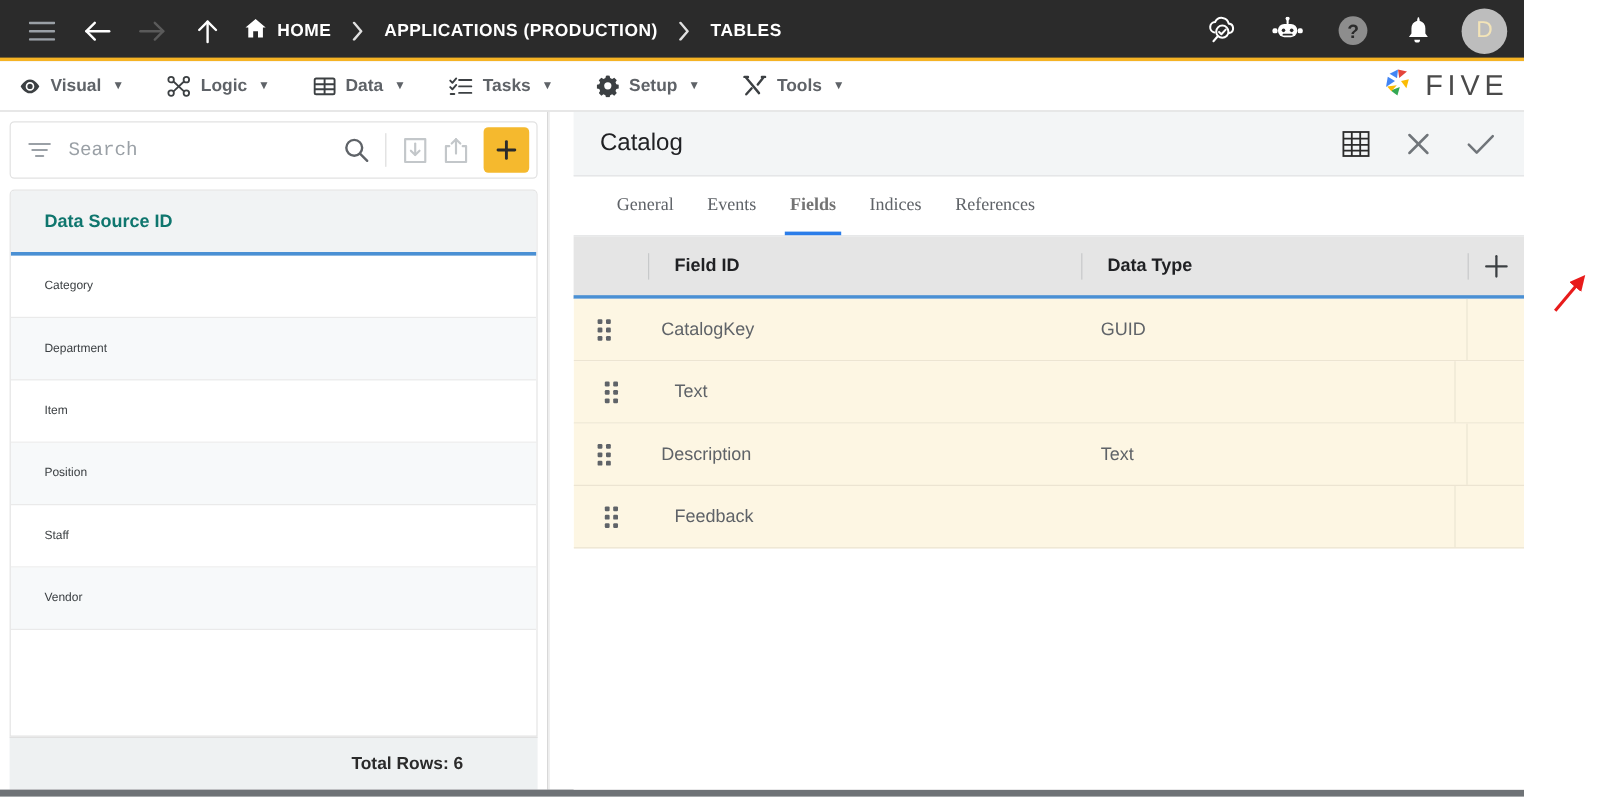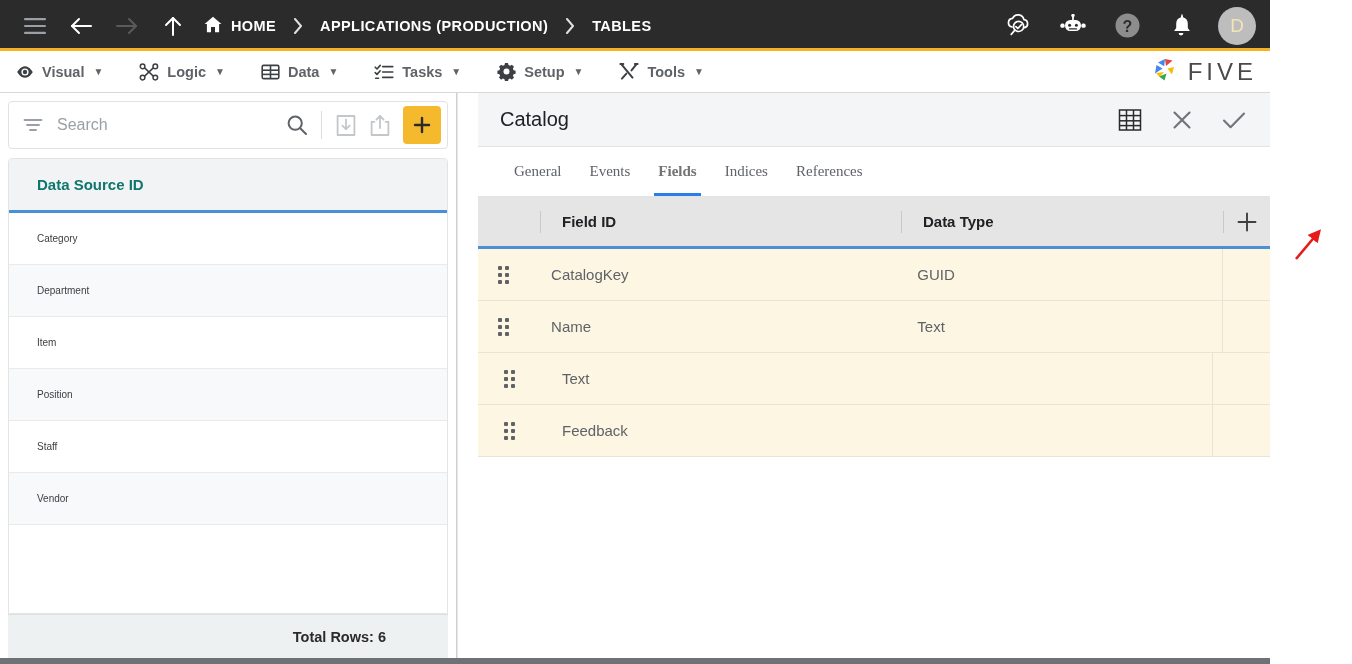--- a/index.html
+++ b/index.html
@@ -61,21 +61,21 @@
   
   .sidebar { width: 457px; flex: 0 0 457px; display: flex; flex-direction: column; min-height: 0;
              border-right: 1px solid #cfcfcf; background: #ffffff; }
   .search-wrap { padding: 8px 8px 6px 8px; }
   .search-box {
     height: 48px; border: 1px solid #e2e2e2; border-radius: 4px; background: #ffffff;
     display: flex; align-items: center; padding: 0 6px 0 12px;
   }
   .search-input {
     border: none; outline: none; flex: 1 1 auto; font-size: 16px; color: #3c4043;
-    font-family: Liberation Sans, sans-serif; margin-left: 12px; background: transparent;
+    font-family: Liberation Mono, monospace; margin-left: 12px; background: transparent;
   }
   .search-input::placeholder { color: #9aa0a6; }
   .sb-ico { width: 34px; height: 34px; display: flex; align-items: center; justify-content: center; cursor: pointer; }
   .vdiv { width: 1px; height: 28px; background: #dcdcdc; margin: 0 7px; }
   .plus-btn {
     width: 38px; height: 38px; background: #f5b92e; border-radius: 4px;
     display: flex; align-items: center; justify-content: center; cursor: pointer; margin-left: 6px;
   }
   .list-card {
     margin: 3px 8px 0 8px; border: 1px solid #e4e4e4; border-radius: 4px 4px 0 0;
@@ -542,35 +542,35 @@
           <div class="gr-handle">
             <span class="dots">
                 <i></i>
                 <i></i>
                 <i></i>
                 <i></i>
                 <i></i>
                 <i></i>
               </span>
           </div>
-          <div class="gr-field">Name</div>
           <div class="gr-type">Text</div>
           <div class="gr-tail"></div>
         </div>
         <div class="grid-row">
           <div class="gr-handle">
             <span class="dots">
                 <i></i>
                 <i></i>
                 <i></i>
                 <i></i>
                 <i></i>
                 <i></i>
               </span>
           </div>
+          <div class="gr-field">Description</div>
           <div class="gr-type">Text</div>
           <div class="gr-tail"></div>
         </div>
         <div class="grid-row">
           <div class="gr-handle">
             <span class="dots">
                 <i></i>
                 <i></i>
                 <i></i>
                 <i></i>

